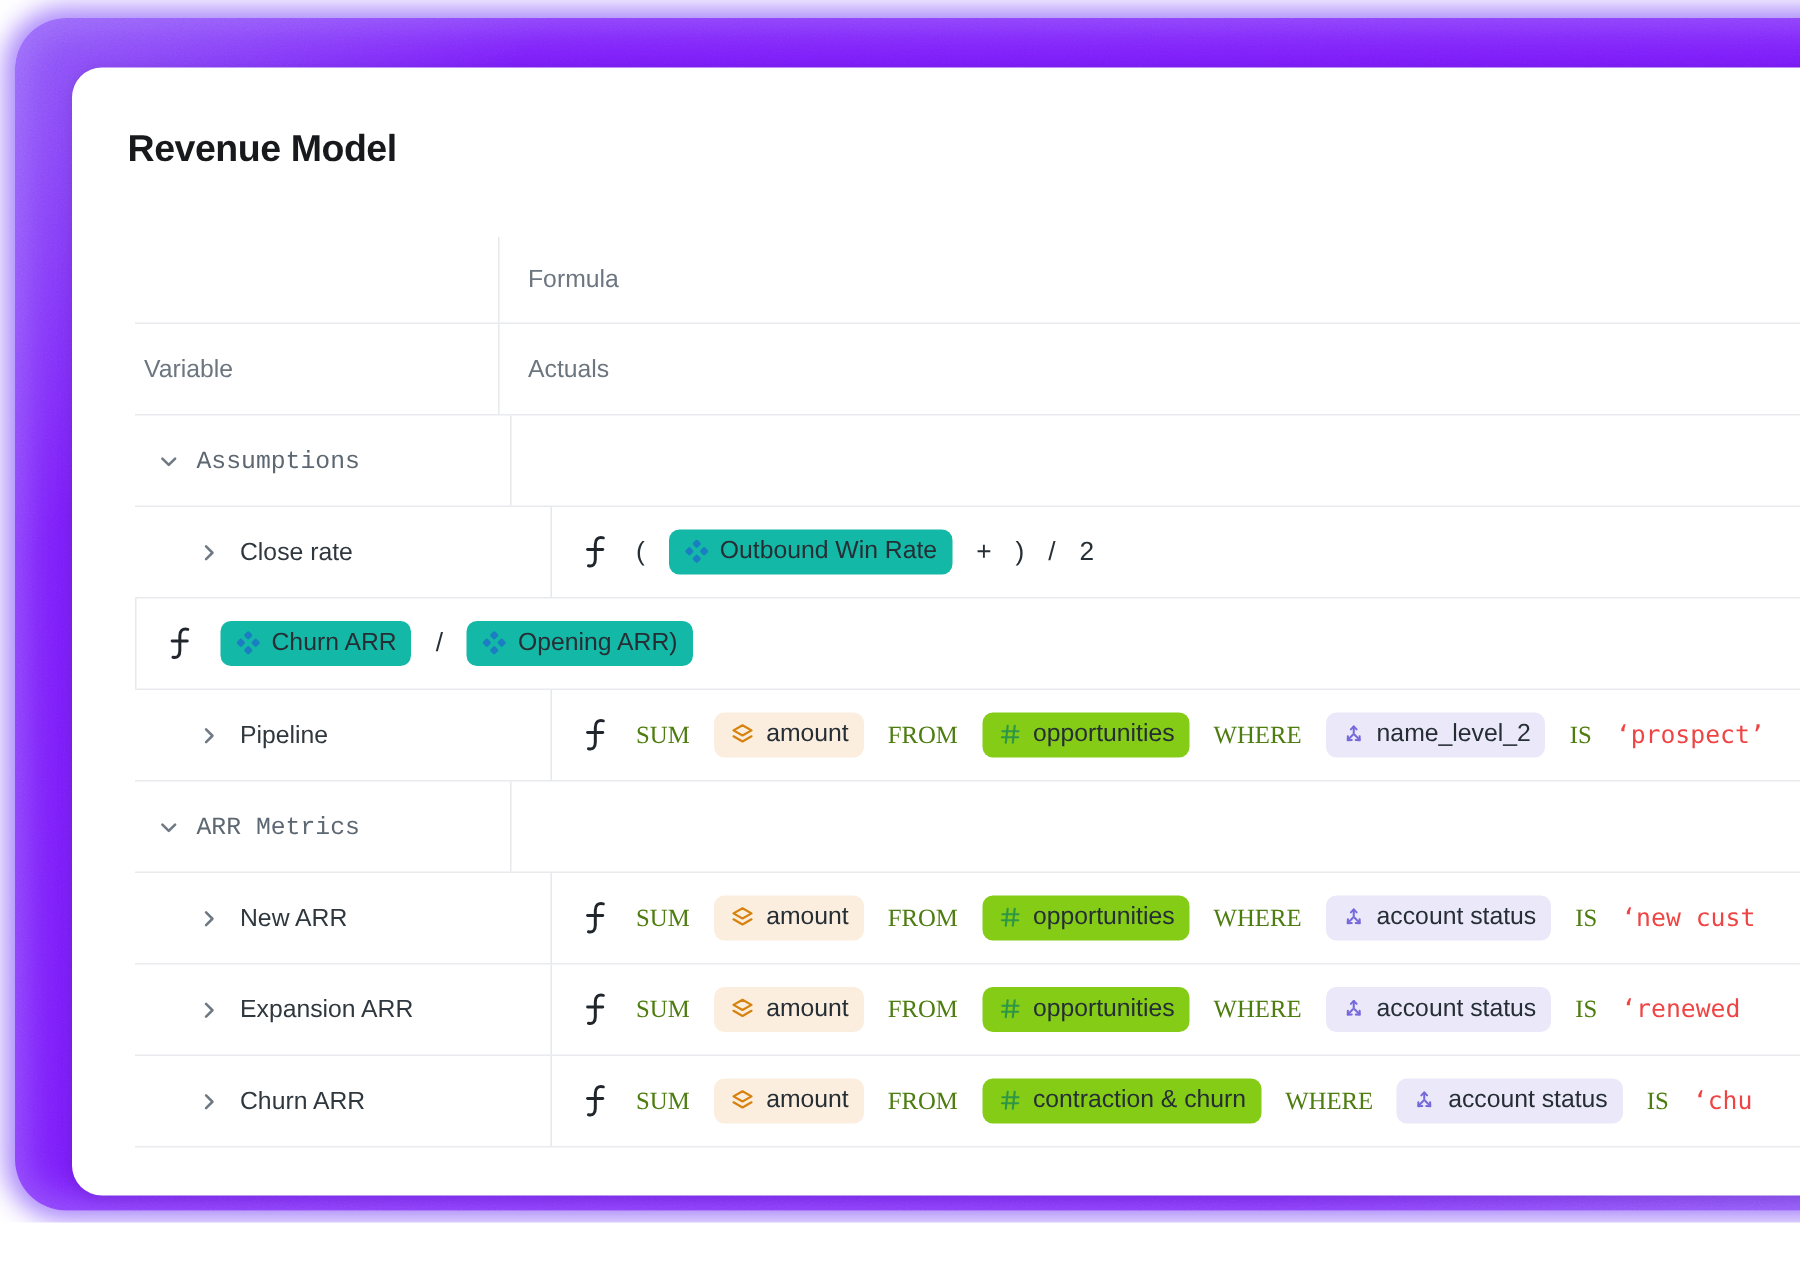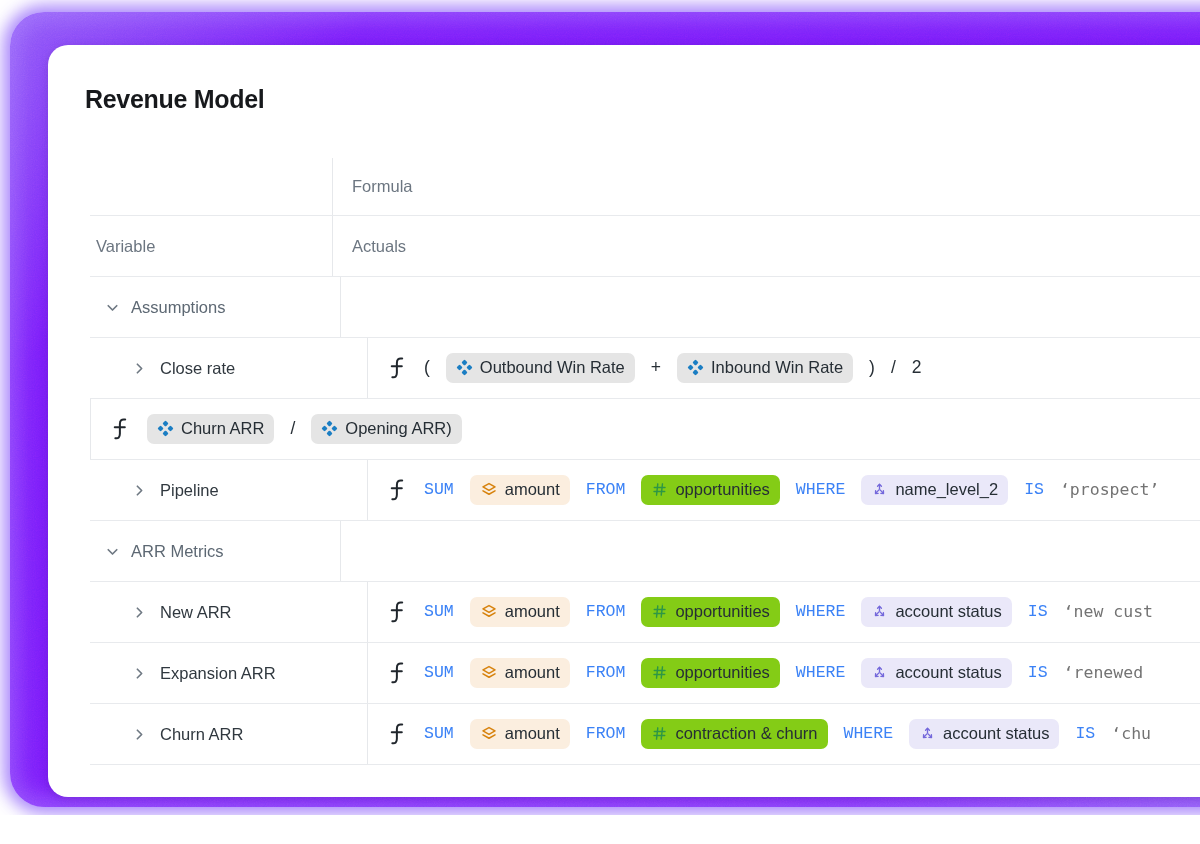--- a/index.html
+++ b/index.html
@@ -24,35 +24,35 @@
   .cell-var{width:236px;flex:0 0 236px;display:flex;align-items:center;}
   .cell-frm{flex:1;border-left:1px solid #e6e8eb;display:flex;align-items:center;
     padding-left:19px;overflow:hidden;white-space:nowrap;}
   .h1row{height:57px;}
   .h2row{height:60px;}
   .drow{height:60px;}
   .colhead{color:#6c7681;font-size:16.5px;}
   .h1row .cell-var{padding-left:6px;}
   .h2row .cell-var{padding-left:6px;}
 
-  .sec .cell-var{padding-left:14px;gap:10px;}
+  .sec .cell-var{padding-left:14px;gap:10px;font-family:Liberation Mono, monospace;}
   .sec .lbl{color:#5d6873;font-size:16.5px;}
   .item .cell-var{padding-left:41px;gap:12px;}
   .item .lbl{color:#30383f;font-size:16.5px;}
   .chev{width:17px;height:17px;flex:0 0 17px;}
 
   
   .ftokens{display:flex;align-items:center;gap:16px;}
   .tok-fn{display:flex;align-items:center;margin-right:2px;}
   .tok-op{font-size:17.5px;color:#272f36;}
-  .tok-kw{font-family:Liberation Mono, monospace;font-size:16.5px;color:#3b82f6;}
-  .tok-str{font-family:"DejaVu Sans Mono","Liberation Mono",monospace;font-size:16.5px;color:#737373;}
+  .tok-kw{font-family:Liberation Serif, serif;font-size:16.5px;color:#4d7c0f;}
+  .tok-str{font-family:"DejaVu Sans Mono","Liberation Mono",monospace;font-size:16.5px;color:#ef4444;}
   .chip{display:inline-flex;align-items:center;gap:7px;padding:5px 10px;border-radius:7px;
     font-size:16.5px;color:#262e35;line-height:1.2;}
-  .chip-blue{background:#e5e5e5;}
+  .chip-blue{background:#14b8a6;}
   .chip-orange{background:#fbeedf;}
   .chip-green{background:#84cc16;}
   .chip-purple{background:#eae8f9;}
   .chip .cicon{display:flex;align-items:center;}
 </style>
 </head>
 <body>
 
 <div class="stage">
   <div class="frame">
@@ -121,39 +121,20 @@
                         <rect x="-2.9" y="-2.9" width="5.8" height="5.8" rx="1.5"></rect>
                       </g>
                       <g transform="translate(11,17.4) rotate(45)">
                         <rect x="-2.9" y="-2.9" width="5.8" height="5.8" rx="1.5"></rect>
                       </g>
                     </svg>
                   </span>
                   <span>Outbound Win Rate</span>
                 </span>
                 <span class="tok-op">+</span>
-                <span class="chip chip-blue">
-                  <span class="cicon">
-                    <svg width="17" height="17" viewBox="0 0 22 22" fill="#1b7ec3">
-                      <g transform="translate(11,4.6) rotate(45)">
-                        <rect x="-2.9" y="-2.9" width="5.8" height="5.8" rx="1.5"></rect>
-                      </g>
-                      <g transform="translate(4.6,11) rotate(45)">
-                        <rect x="-2.9" y="-2.9" width="5.8" height="5.8" rx="1.5"></rect>
-                      </g>
-                      <g transform="translate(17.4,11) rotate(45)">
-                        <rect x="-2.9" y="-2.9" width="5.8" height="5.8" rx="1.5"></rect>
-                      </g>
-                      <g transform="translate(11,17.4) rotate(45)">
-                        <rect x="-2.9" y="-2.9" width="5.8" height="5.8" rx="1.5"></rect>
-                      </g>
-                    </svg>
-                  </span>
-                  <span>Inbound Win Rate</span>
-                </span>
                 <span class="tok-op">)</span>
                 <span class="tok-op">/</span>
                 <span class="tok-op">2</span>
               </div>
             </div>
           </div>
           <div class="trow drow item">
             <div class="cell-frm">
               <div class="ftokens">
                 <span class="tok-fn">

